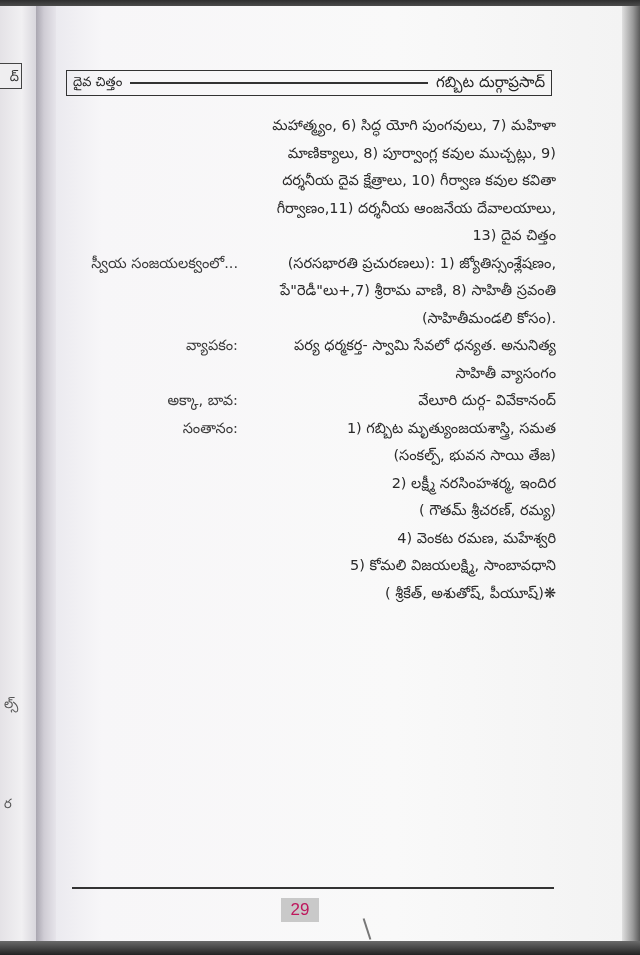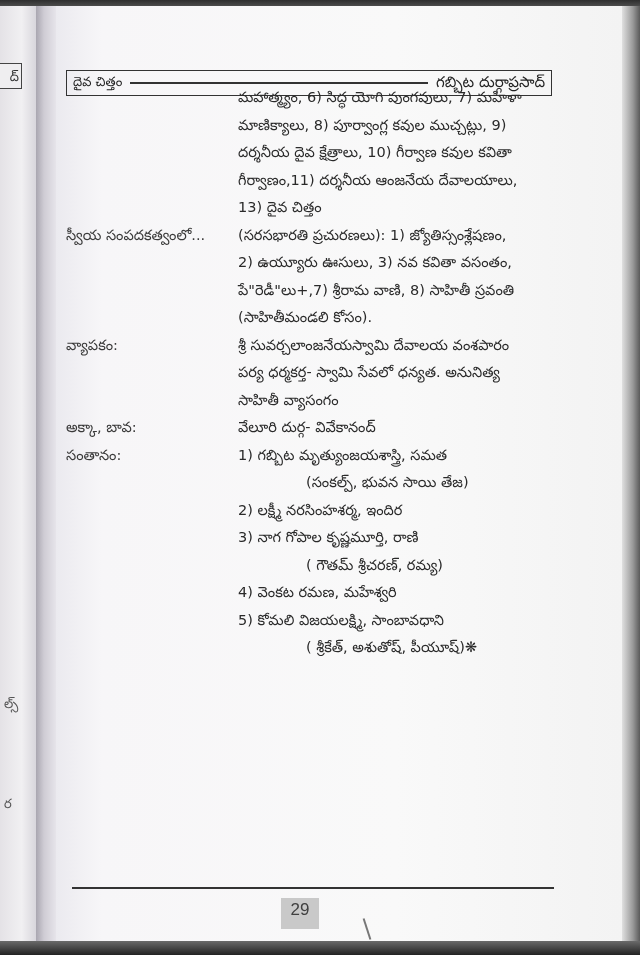--- a/index.html
+++ b/index.html
@@ -41,35 +41,36 @@
   }
   .running-header {
     position: absolute; left: 66px; top: 60px; width: 486px; height: 26px;
     border: 1.5px solid #333; box-sizing: border-box;
     display: flex; align-items: center; padding: 0 6px;
     font-family: "DejaVu Sans", sans-serif; font-size: 13px; color: #222; margin-top: 10px;
   }
   .running-header .rule { flex: 1; height: 1.5px; background: #333; margin: 0 8px; }
   .running-header .author { font-size: 15px; }
   .content {
-    position: absolute; left: 66px; top: 84px; width: 490px;
+    position: absolute; left: 66px; top: 112px; width: 490px;
     font-family: "DejaVu Sans", sans-serif; font-size: 14.5px; color: #2a2a2a;
     line-height: 27.5px;
+    text-align: right;
   }
   .row { display: flex; }
   .label { width: 172px; flex: none; color: #3a3a3a; }
   .value { flex: 1; }
   .line { white-space: nowrap; }
   .indent { padding-left: 68px; }
   .bottom-rule {
     position: absolute; left: 72px; top: 887px; width: 482px; height: 1.5px; background: #333;
   }
   .page-number {
-    position: absolute; left: 281px; top: 898px; width: 38px; height: 31px;
-    background: #c9c9c9; color: #404040; font-family: "Liberation Sans", sans-serif;
+    position: absolute; left: 281px; top: 898px; width: 38px; height: 24px;
+    background: #c9c9c9; color: #be185d; font-family: "Liberation Sans", sans-serif;
     font-size: 17px; text-align: center; line-height: 24px;
   }
   .scan-mark {
     position: absolute; left: 366px; top: 918px; width: 2px; height: 22px;
     background: #777; transform: rotate(-18deg);
   }
 </style>
 </head>
 <body>
 
@@ -97,53 +98,50 @@
     <div class="value">
       <div class="line">మహాత్మ్యం, 6) సిద్ధ యోగి పుంగవులు, 7) మహిళా</div>
       <div class="line">మాణిక్యాలు, 8) పూర్వాంగ్ల కవుల ముచ్చట్లు, 9)</div>
       <div class="line">దర్శనీయ దైవ క్షేత్రాలు, 10) గీర్వాణ కవుల కవితా</div>
       <div class="line">గీర్వాణం,11) దర్శనీయ ఆంజనేయ దేవాలయాలు,</div>
       <div class="line">13) దైవ చిత్తం</div>
     </div>
   </div>
 
   <div class="row">
-    <div class="label">స్వీయ సంపదకత్వంలో...</div>
+    <div class="label">స్వీయ సంజయలక్వంలో...</div>
     <div class="value">
       <div class="line">(సరసభారతి ప్రచురణలు): 1) జ్యోతిస్సంశ్లేషణం,</div>
-      <div class="line">2) ఉయ్యూరు ఊసులు, 3) నవ కవితా వసంతం,</div>
       <div class="line">పే"రెడీ"లు+,7) శ్రీరామ వాణి, 8) సాహితీ స్రవంతి</div>
       <div class="line">(సాహితీమండలి కోసం).</div>
     </div>
   </div>
 
   <div class="row">
     <div class="label">వ్యాపకం:</div>
     <div class="value">
-      <div class="line">శ్రీ సువర్చలాంజనేయస్వామి దేవాలయ వంశపారం</div>
       <div class="line">పర్య ధర్మకర్త- స్వామి సేవలో ధన్యత. అనునిత్య</div>
       <div class="line">సాహితీ వ్యాసంగం</div>
     </div>
   </div>
 
   <div class="row">
     <div class="label">అక్కా, బావ:</div>
     <div class="value">
       <div class="line">వేలూరి దుర్గ- వివేకానంద్</div>
     </div>
   </div>
 
 
   <div class="row">
     <div class="label">సంతానం:</div>
     <div class="value">
       <div class="line">1) గబ్బిట మృత్యుంజయశాస్త్రి, సమత</div>
       <div class="line indent">(సంకల్ప్, భువన సాయి తేజ)</div>
       <div class="line">2) లక్ష్మీ నరసింహశర్మ, ఇందిర</div>
-      <div class="line">3) నాగ గోపాల కృష్ణమూర్తి, రాణి</div>
       <div class="line indent">( గౌతమ్ శ్రీచరణ్, రమ్య)</div>
       <div class="line">4) వెంకట రమణ, మహేశ్వరి</div>
       <div class="line">5) కోమలి విజయలక్ష్మి, సాంబావధాని</div>
       <div class="line indent">( శ్రీకేత్, అశుతోష్, పీయూష్)❋</div>
     </div>
   </div>
 </div>
 
 <div class="bottom-rule"></div>
 <div class="page-number">29</div>

